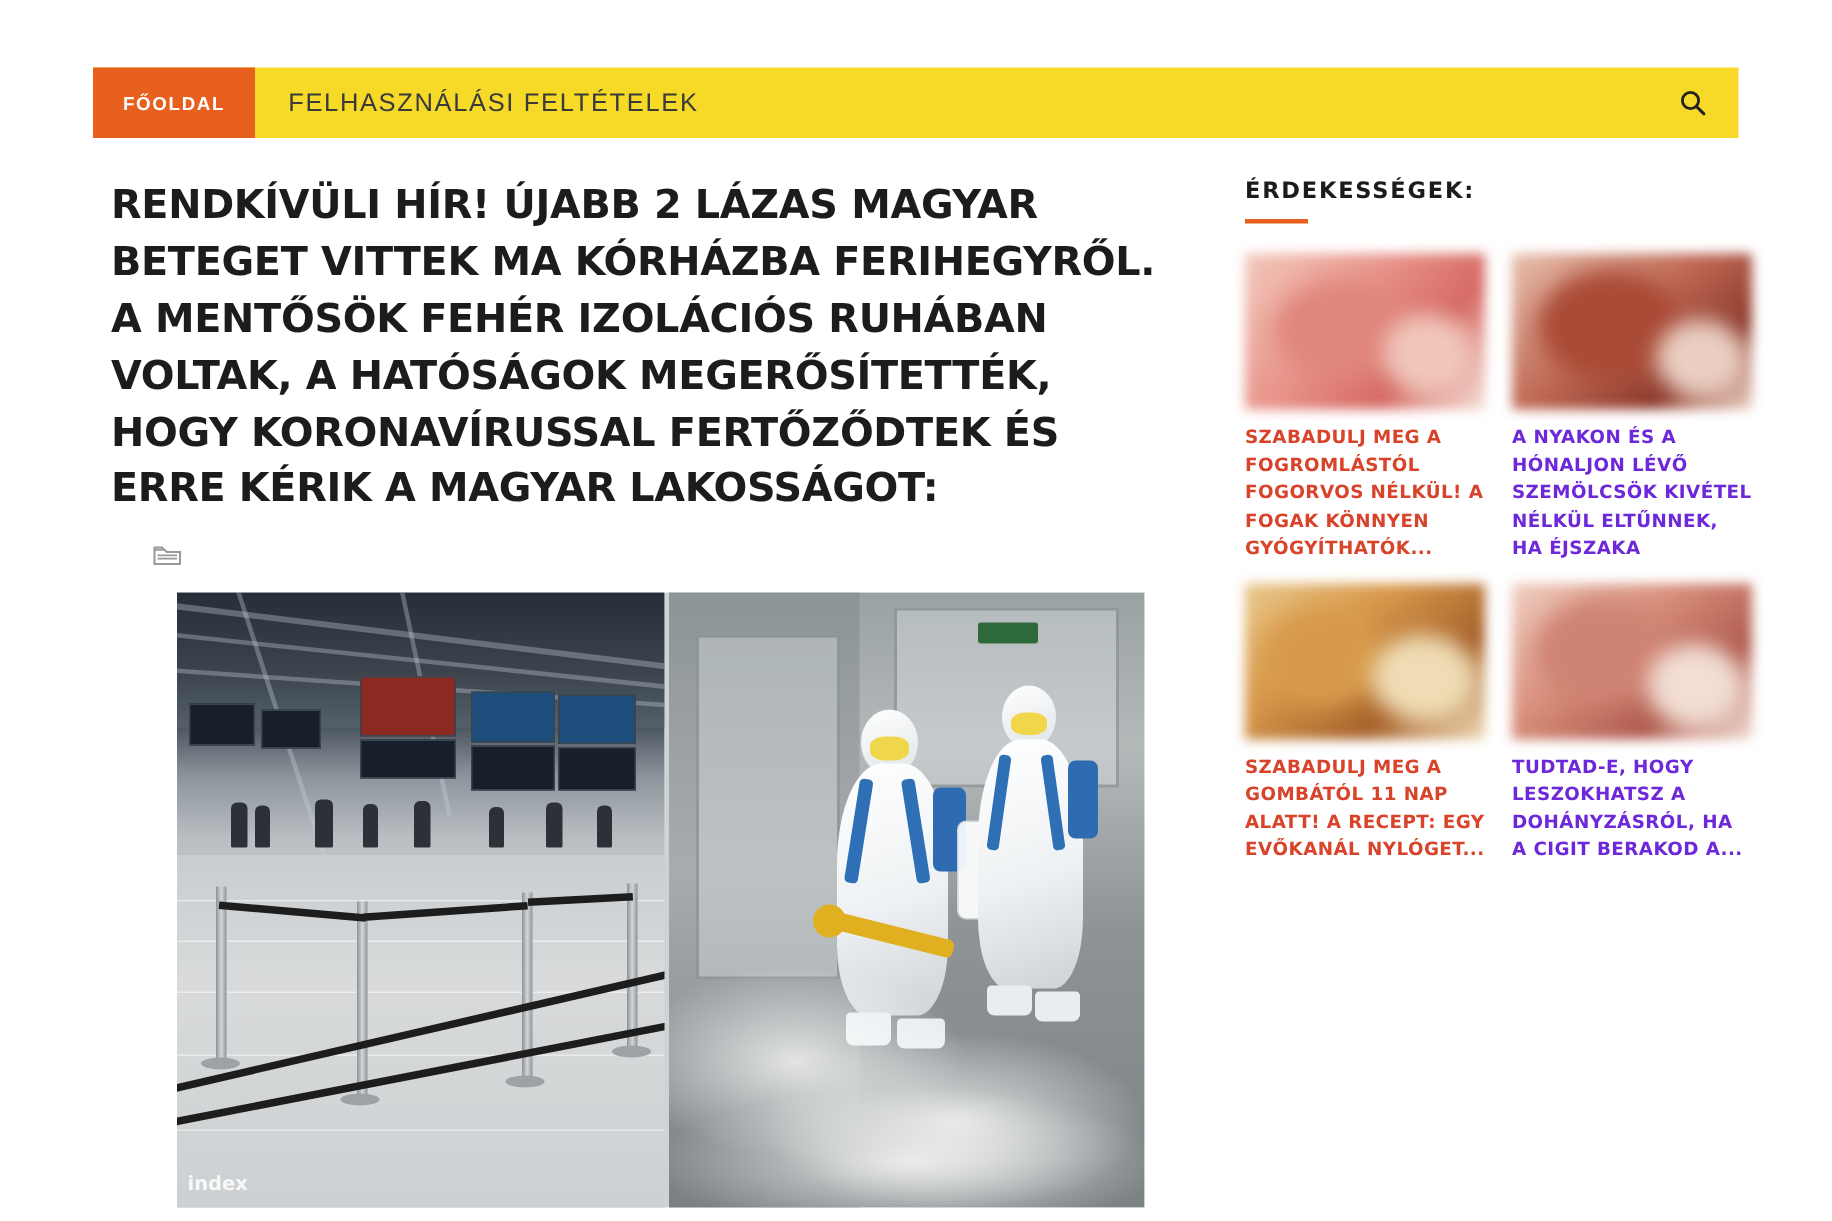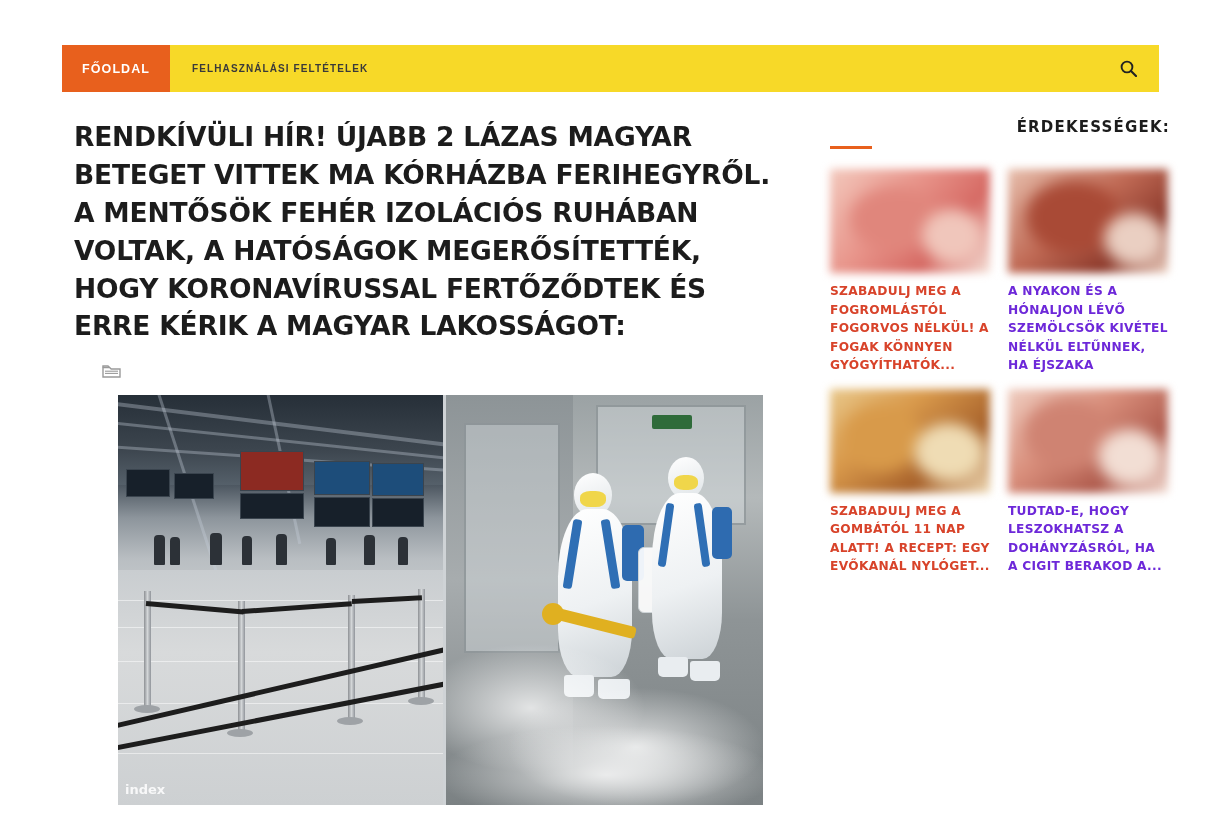--- a/index.html
+++ b/index.html
@@ -37,22 +37,22 @@
     font-weight: bold;
     letter-spacing: 1.1px;
     display: flex;
     align-items: center;
     padding: 0 20px;
     text-transform: uppercase;
     cursor: pointer;
   }
   .nav-item {
     color: #3a3a3a;
-    font-size: 10px;
-    font-weight: bold;
+    font-size: 17px;
+    font-weight: normal;
     letter-spacing: 1.1px;
     display: flex;
     align-items: center;
     padding: 0 22px;
     text-transform: uppercase;
     cursor: pointer;
   }
   .nav-spacer { flex: 1; }
   .nav-search {
     display: flex;
@@ -204,21 +204,20 @@
 
   
   .side-title {
     font-family: "DejaVu Sans", sans-serif;
     font-size: 15px;
     font-weight: bold;
     letter-spacing: 1.2px;
     color: #1c1c1c;
     text-transform: uppercase;
     margin: 0 0 10px 0;
-    text-align: right;
   }
   .side-rule {
     width: 42px; height: 3px; background: #e8601d; margin-bottom: 20px;
   }
   .ad-grid {
     display: grid;
     grid-template-columns: 160px 160px;
     column-gap: 18px;
     row-gap: 14px;
   }

